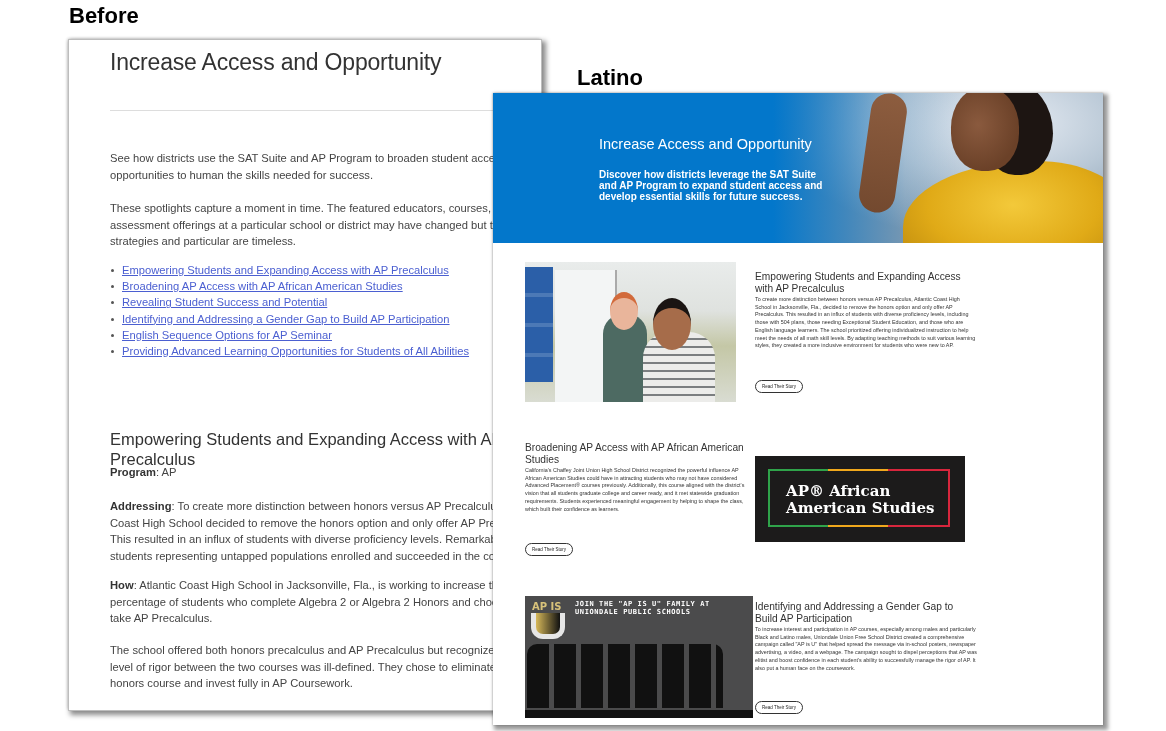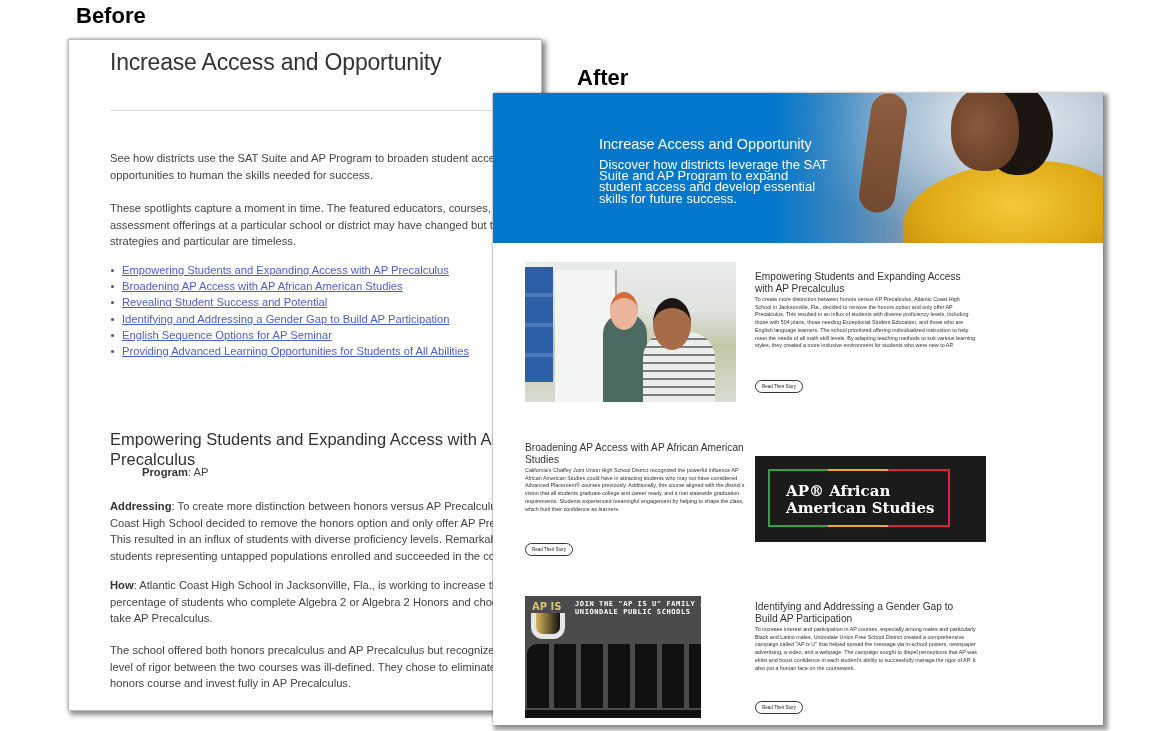--- a/index.html
+++ b/index.html
@@ -6,41 +6,41 @@
   body {
     width:1166px; height:731px; position:relative; overflow:hidden;
     background:#ffffff;
     font-family:"Liberation Sans", sans-serif;
     color:#333;
   }
   .label {
     position:absolute; font-weight:bold; font-size:22px; color:#000;
     font-family:"Liberation Sans", sans-serif;
   }
-  #lbl-before { left:76px; top:3px;text-align:center; }
+  #lbl-before { left:69px; top:3px;text-align:center; }
   #lbl-after { left:577px; top:65px; }
 
   
   .before-panel {
     position:absolute; left:69px; top:40px; width:472px; height:670px;
     background:#fff; overflow:hidden;
     box-shadow: 0 0 0 1px #bdbdbd, 3px 3px 5px 2px rgba(0,0,0,0.45), -1px -1px 3px rgba(0,0,0,0.3);
   }
   .before-inner { position:absolute; left:41px; top:0; width:460px; }
   .b-title { font-size:23px; color:#333; margin-top:9px; font-weight:normal; letter-spacing:-0.2px; }
   .b-rule { height:1px; background:#ddd; width:440px; margin-top:34px; }
   .b-p { font-size:11.2px; line-height:16.5px; color:#444; margin:0; white-space:nowrap; }
   .b-intro { position:absolute; top:110px; }
   .b-intro2 { position:absolute; top:160px; }
   .b-links { position:absolute; top:222px; list-style:none; margin:0; padding:0 0 0 12px; }
   .b-links li { font-size:11.2px; line-height:16.2px; position:relative; white-space:nowrap; }
   .b-links li::before { content:""; position:absolute; left:-11px; top:7px; width:3px; height:3px; background:#555; border-radius:50%; }
   .b-links a { color:#4b5fd1; text-decoration:underline; }
   .b-h2 { position:absolute; top:375px; font-size:16.5px; line-height:20.5px; color:#333; width:420px; font-weight:normal; }
-  .b-prog { position:absolute; top:424px;margin-left:32px; }
+  .b-prog { position:absolute; top:424px; }
   .b-desc { position:absolute; top:458px; }
   .b-how { position:absolute; top:537px; }
   .b-school { position:absolute; top:602px; }
   .b-p b { font-weight:bold; color:#333; }
 
   
   .after-panel {
     position:absolute; left:493px; top:93px; width:610px; height:632px;
     background:#fff; overflow:hidden;
     box-shadow: 3px 3px 4px 2px rgba(0,0,0,0.4), 0 0 2px rgba(0,0,0,0.3);
@@ -67,38 +67,38 @@
   .hero-photo .hair {
     position:absolute; left:210px; top:-10px; width:70px; height:92px;
     background:#1d1512; border-radius:40% 60% 50% 50%;
   }
   .hero-photo .arm {
     position:absolute; left:92px; top:0px; width:36px; height:120px;
     background: linear-gradient(180deg, #8d5d3f, #73492f);
     border-radius:20px; transform:rotate(8deg);
   }
   .hero-title { position:absolute; left:106px; top:43px; font-size:14.5px; color:#fff; white-space:nowrap; }
-  .hero-sub { position:absolute; left:106px; top:66px; width:230px; font-size:13px; line-height:11.2px; color:#fff; }
+  .hero-sub { position:absolute; left:106px; top:76px; width:230px; font-size:10px; line-height:11.2px; color:#fff;font-weight:bold; }
 
   .card-img { position:absolute; overflow:hidden; }
   .img1 { left:32px; top:169px; width:211px; height:140px;
     background: linear-gradient(180deg,#e9eceb 0%, #dfe2df 35%, #c4c7a6 60%, #d9dcd2 100%); }
   .img1 .board { position:absolute; left:30px; top:8px; width:60px; height:132px; background:#f3f5f5; border-right:2px solid #aaa; }
   .img1 .pockets { position:absolute; left:0; top:5px; width:28px; height:115px; background:repeating-linear-gradient(180deg,#2b5fa8 0 26px,#4c79b6 26px 30px); }
   .img1 .girl { position:absolute; left:78px; top:52px; width:44px; height:88px; background:#4d6a62; border-radius:20px 20px 0 0; }
   .img1 .girl-head { position:absolute; left:85px; top:30px; width:28px; height:32px; background:#e9b59b; border-radius:50%; border-top:6px solid #d26a3b; }
   .img1 .boy { position:absolute; left:118px; top:70px; width:72px; height:70px; background:repeating-linear-gradient(180deg,#ececea 0 6px,#7b7e80 6px 8px); border-radius:26px 26px 0 0; }
   .img1 .boy-head { position:absolute; left:128px; top:36px; width:38px; height:42px; background:#a66c4a; border-radius:50%; border-top:10px solid #1a1412; }
 
-  .img2 { left:262px; top:363px; width:210px; height:86px; background:#1c1b1b;padding-left:21px; }
+  .img2 { left:262px; top:363px; width:210px; height:86px; background:#1c1b1b; }
   .aaas-frame { position:absolute; left:13px; top:13px; width:182px; height:58px; box-sizing:border-box; border:2px solid transparent;
     border-image: linear-gradient(90deg,#2fa34a 0 33%, #f0a81c 33% 66%, #d7263d 66% 100%) 1; }
   .aaas-text { position:absolute; left:16px; top:12px; font-family:"DejaVu Serif", serif; font-weight:bold; color:#fff; font-size:15px; line-height:17px; white-space:nowrap; }
 
-  .img3 { left:32px; top:503px; width:176px; height:122px; background:#4b4b4c; }
+  .img3 { left:32px; top:503px; width:228px; height:122px; background:#4b4b4c; }
   .img3 .apis { position:absolute; left:7px; top:5px; font-family:"DejaVu Sans", sans-serif; font-weight:bold; font-size:10px; color:#d8c27a; }
   .img3 .u { position:absolute; left:6px; top:17px; width:34px; height:26px; border:5px solid #e6e6e6; border-top:none; border-radius:0 0 12px 12px; box-sizing:border-box; background:linear-gradient(90deg,#d6b85a,#111); }
   .img3 .ptitle { position:absolute; left:50px; top:4px; color:#fff; font-family:"DejaVu Sans Mono", monospace; font-weight:bold; font-size:7px; line-height:8px; letter-spacing:0.6px; white-space:nowrap; }
   .img3 .people { position:absolute; left:2px; top:48px; width:196px; height:64px;
     background: repeating-linear-gradient(90deg,#111 0 22px,#4b4b4c 22px 27px); border-radius:10px 10px 0 0; }
   .img3 .footer-strip { position:absolute; left:0; bottom:0; width:100%; height:8px; background:#111; }
 
   .card-text { position:absolute; width:222px; }
   .card-title { font-size:10.2px; line-height:12px; color:#333; margin:0 0 1px 0; font-weight:normal; }
   .card-body { font-size:5.4px; line-height:7.7px; color:#333; margin:0; }
@@ -110,21 +110,21 @@
   .t2 { left:32px; top:349px; }
   .t3 { left:262px; top:508px; }
   .btn1 { left:262px; top:287px; }
   .btn2 { left:32px; top:450px; }
   .btn3 { left:262px; top:608px; }
 </style>
 </head>
 <body>
 
 <div class="label" id="lbl-before">Before</div>
-<div class="label" id="lbl-after">After</div>
+<div class="label" id="lbl-after">Latino</div>
 
 <div class="before-panel">
   <div class="before-inner">
     <div class="b-title">Increase Access and Opportunity</div>
     <div class="b-rule"></div>
 
     <div class="b-intro">
       <p class="b-p">See how districts use the SAT Suite and AP Program to broaden student access to</p>
       <p class="b-p">opportunities to human the skills needed for success.</p>
     </div>
@@ -156,21 +156,21 @@
 
     <div class="b-how">
       <p class="b-p"><b>How</b><span>: Atlantic Coast High School in Jacksonville, Fla., is working to increase the</span></p>
       <p class="b-p">percentage of students who complete Algebra 2 or Algebra 2 Honors and choose to</p>
       <p class="b-p">take AP Precalculus.</p>
     </div>
 
     <div class="b-school">
       <p class="b-p">The school offered both honors precalculus and AP Precalculus but recognized the</p>
       <p class="b-p">level of rigor between the two courses was ill-defined. They chose to eliminate the</p>
-      <p class="b-p">honors course and invest fully in AP Precalculus.</p>
+      <p class="b-p">honors course and invest fully in AP Coursework.</p>
     </div>
   </div>
 </div>
 
 <div class="after-panel">
   <div class="hero">
     <div class="hero-photo">
       <div class="arm"></div>
       <div class="sweater"></div>
       <div class="hair"></div>

